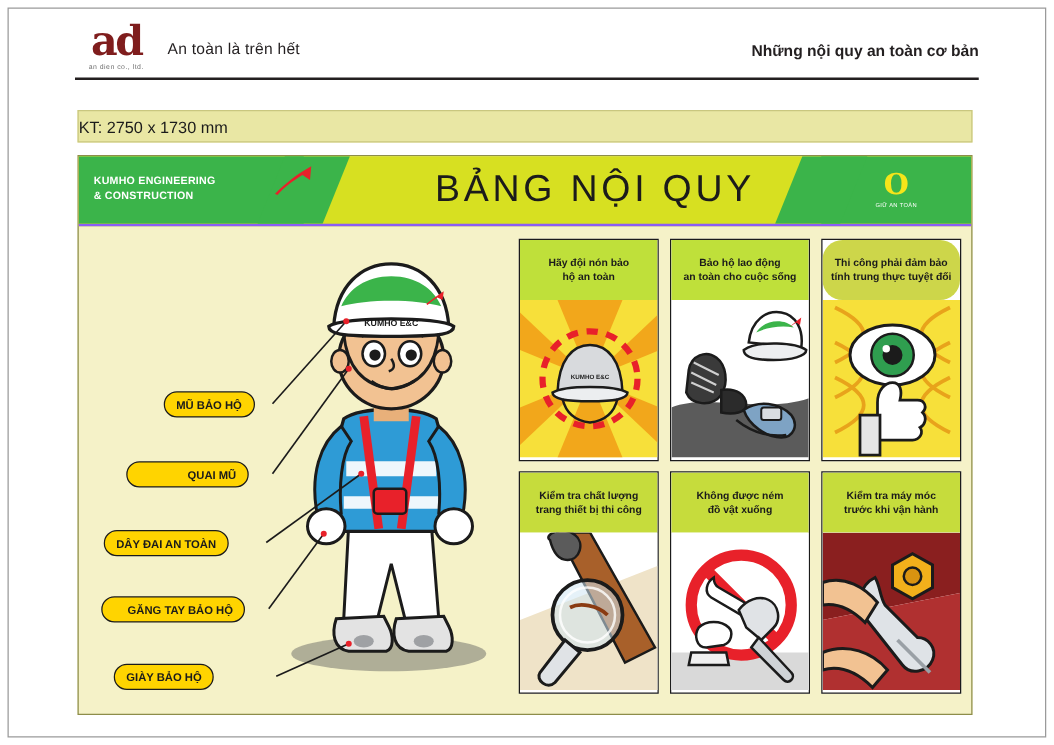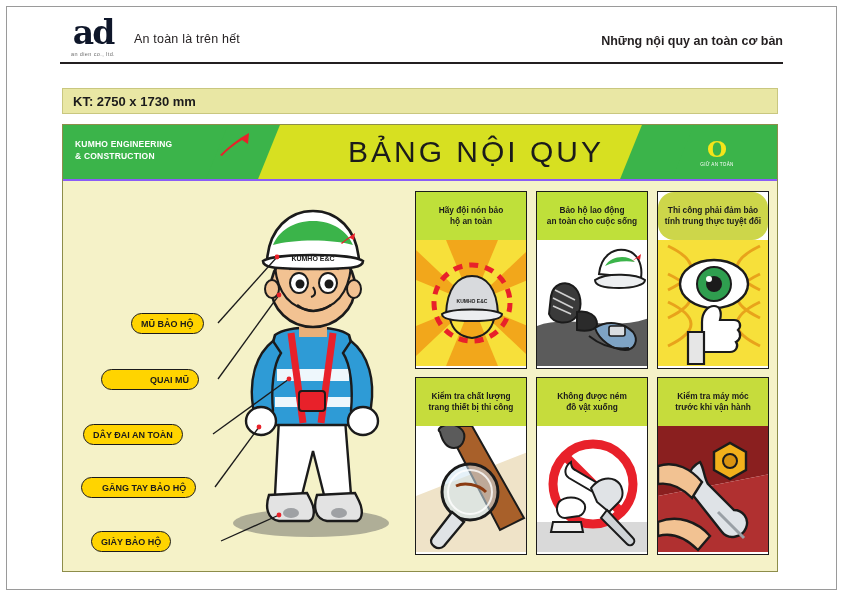--- a/index.html
+++ b/index.html
@@ -26,21 +26,21 @@
     left: 60px; top: 18px; right: 60px; height: 42px;
   }
   .logo-block {
     position: absolute; left: 0; top: 0;
     width: 66px; text-align: center;
   }
   .logo-mark {
     font-family: "DejaVu Serif", serif;
     font-size: 33px;
     font-weight: bold;
-    color: #0f172a;
+    color: #7f1d1d;
     line-height: 30px;
     letter-spacing: -2px;
   }
   .logo-sub {
     font-size: 5.5px;
     color: #6d6d6d;
     letter-spacing: .4px;
     margin-top: 3px;
   }
   .slogan {
@@ -68,22 +68,20 @@
     position: absolute;
     left: 62px; top: 88px;
     width: 716px; height: 26px;
     background: #e9e7a4;
     border: 1px solid #c9c77f;
     display: flex; align-items: center;
   }
   .kt-text {
     font-size: 13px;
     color: #1b1b1b;
-    padding-left: 10px;
-    font-weight: bold;
   }
 
   
   .poster {
     position: absolute;
     left: 62px; top: 124px;
     width: 716px; height: 448px;
     background: #f5f2c8;
     border: 1px solid #8d8d4a;
   }

